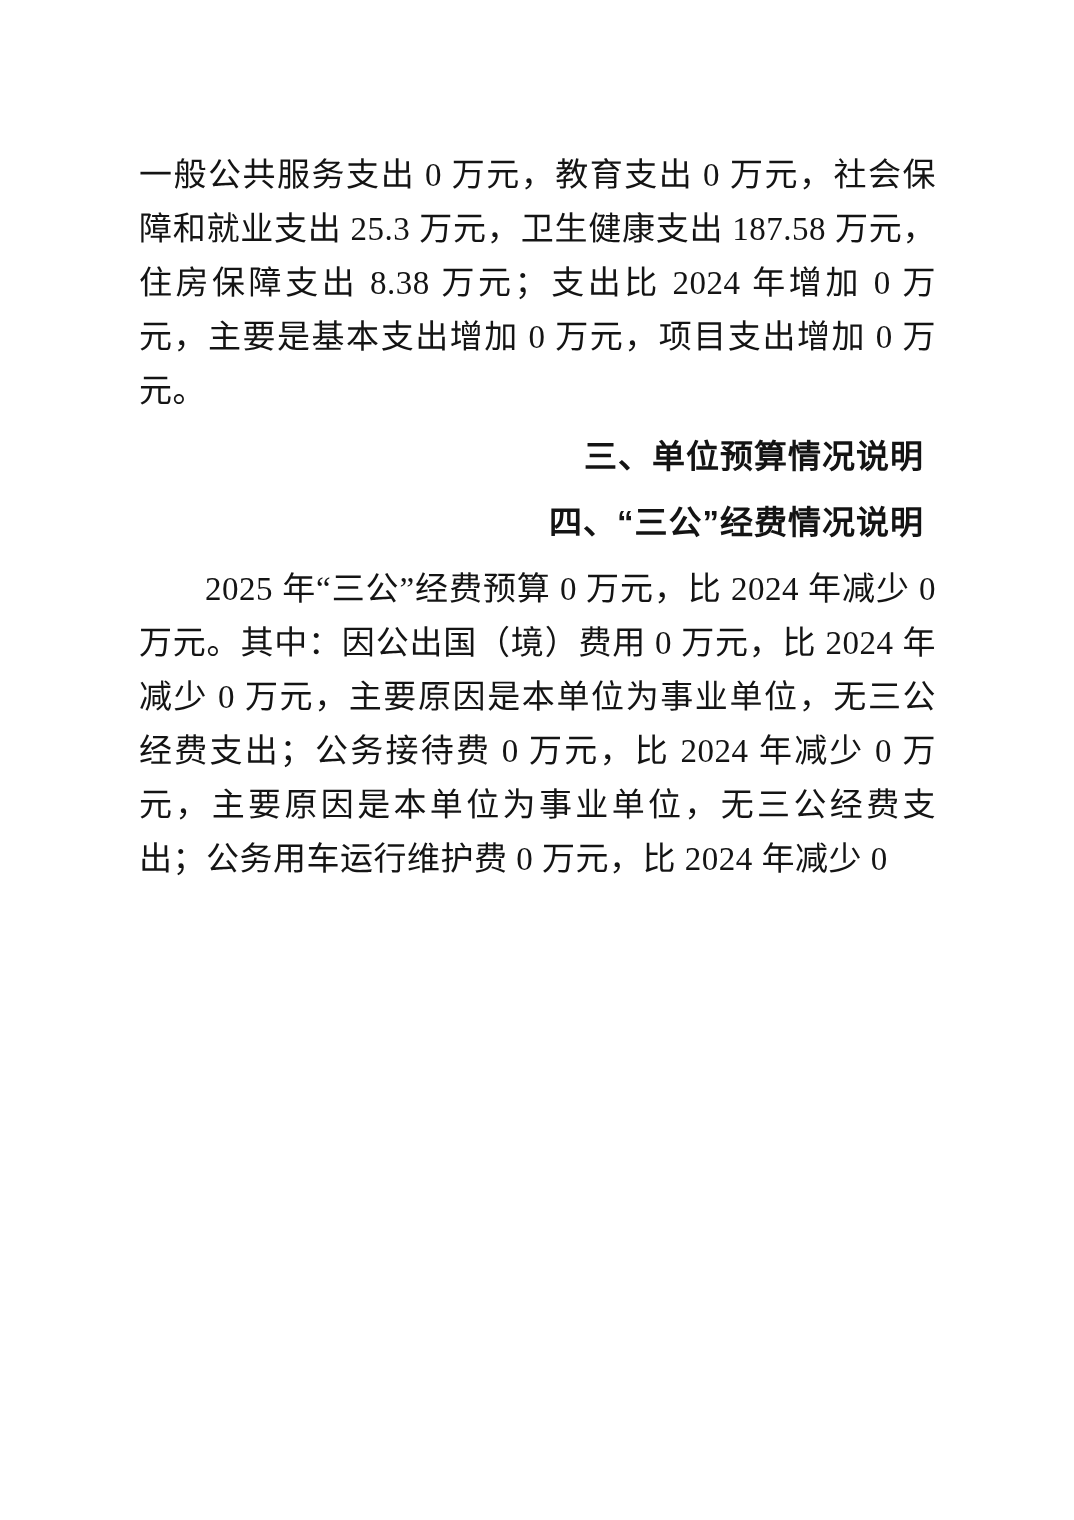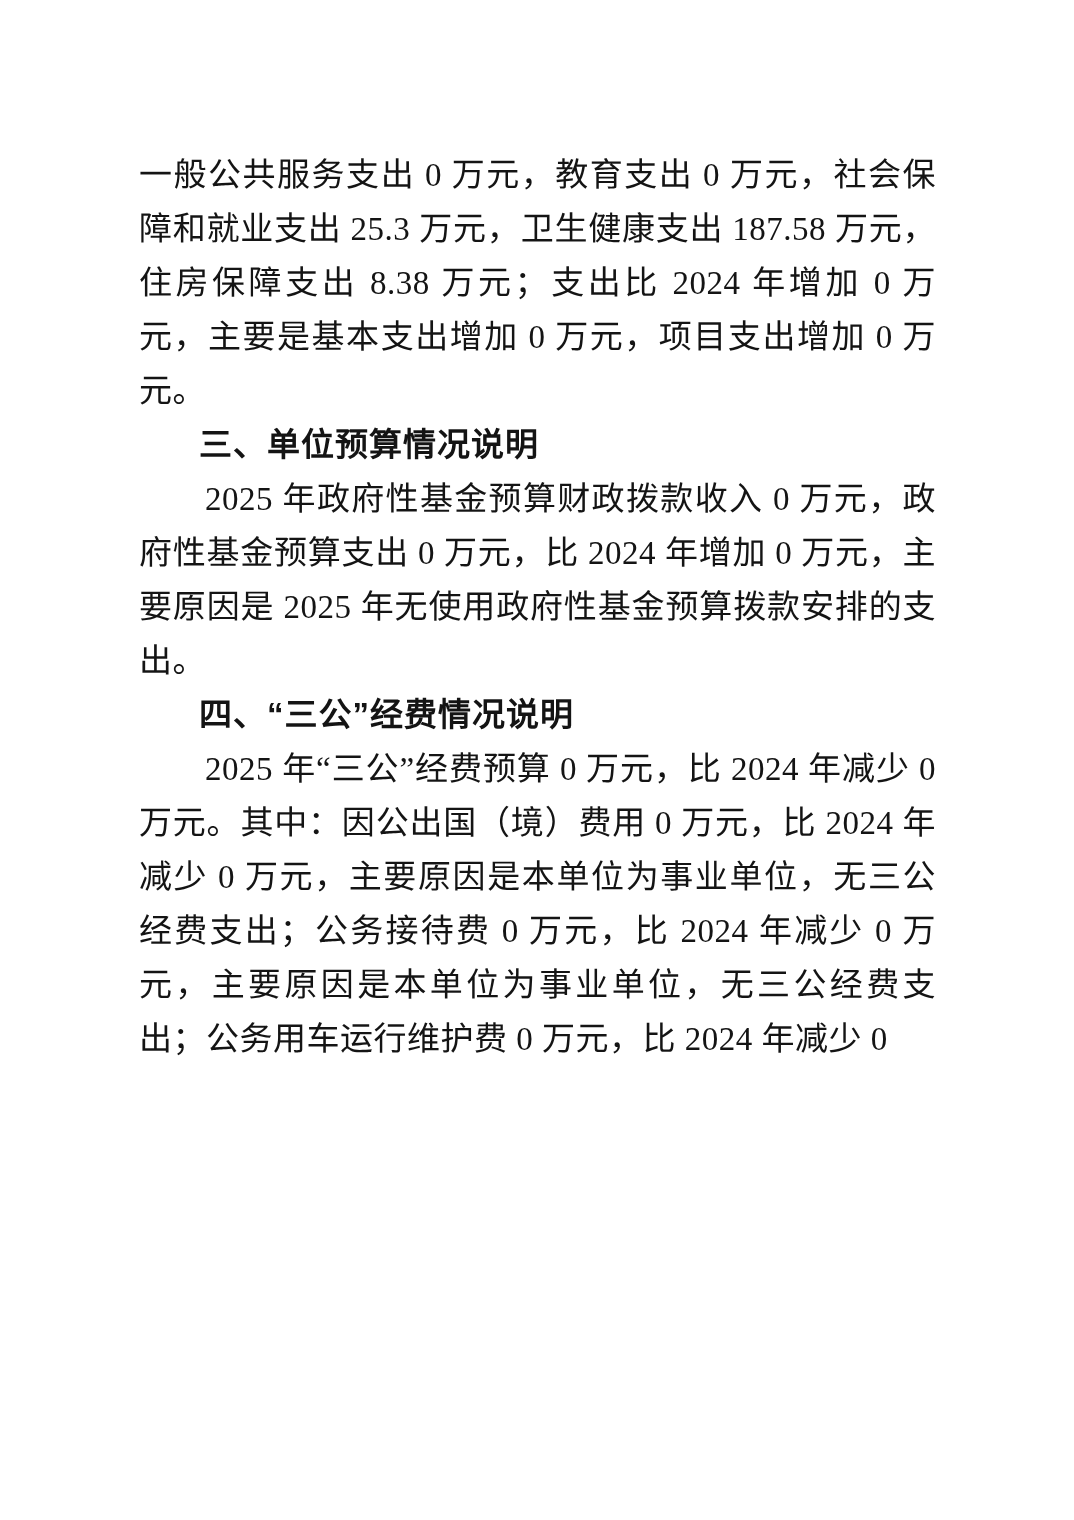--- a/index.html
+++ b/index.html
@@ -26,43 +26,43 @@
     margin: 0;
     font-size: 33px;
     line-height: 54px;
     text-align: justify;
     letter-spacing: 0.5px;
   }
   .para.indented {
     text-indent: 66px;
   }
   .heading {
-    margin: 0;
+    margin: 12px;
     font-size: 33px;
     line-height: 54px;
     font-weight: 700;
     font-family: "Liberation Sans", "DejaVu Sans", sans-serif;
     text-indent: 60px;
     letter-spacing: 1px;
+    text-align: right;
   }
   .footer {
     position: absolute;
     left: 138px;
     top: 1346px;
     font-size: 31px;
     line-height: 40px;
     font-family: "Liberation Serif", "DejaVu Serif", serif;
     color: #141414;
   }
 </style>
 </head>
 <body>
 
 <div class="page">
   <div class="content">
     <p class="para">一般公共服务支出 0 万元，教育支出 0 万元，社会保障和就业支出 25.3 万元，卫生健康支出 187.58 万元，住房保障支出 8.38 万元；支出比 2024 年增加 0 万元，主要是基本支出增加 0 万元，项目支出增加 0 万元。</p>
     <h2 class="heading">三、单位预算情况说明</h2>
-    <p class="para indented">2025 年政府性基金预算财政拨款收入 0 万元，政府性基金预算支出 0 万元，比 2024 年增加 0 万元，主要原因是 2025 年无使用政府性基金预算拨款安排的支出。</p>
     <h2 class="heading">四、“三公”经费情况说明</h2>
     <p class="para indented">2025 年“三公”经费预算 0 万元，比 2024 年减少 0 万元。其中：因公出国（境）费用 0 万元，比 2024 年减少 0 万元，主要原因是本单位为事业单位，无三公经费支出；公务接待费 0 万元，比 2024 年减少 0 万元，主要原因是本单位为事业单位，无三公经费支出；公务用车运行维护费 0 万元，比 2024 年减少 0</p>
   </div>
   <div class="footer">— 2 —</div>
 </div>
 
 </body></html>

